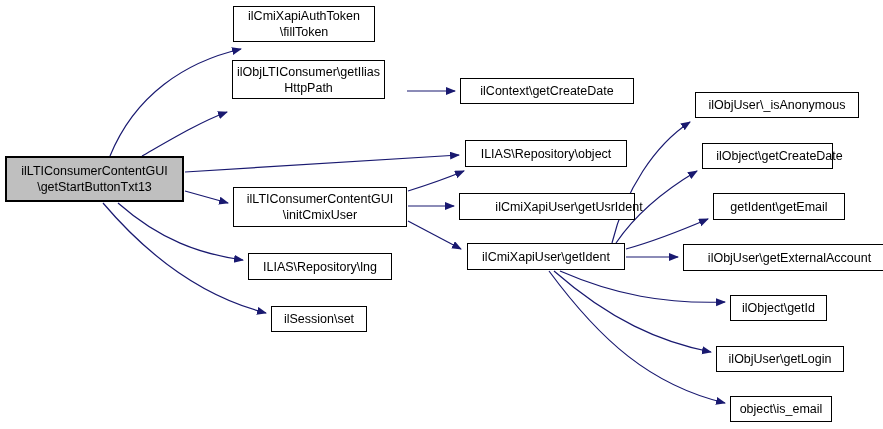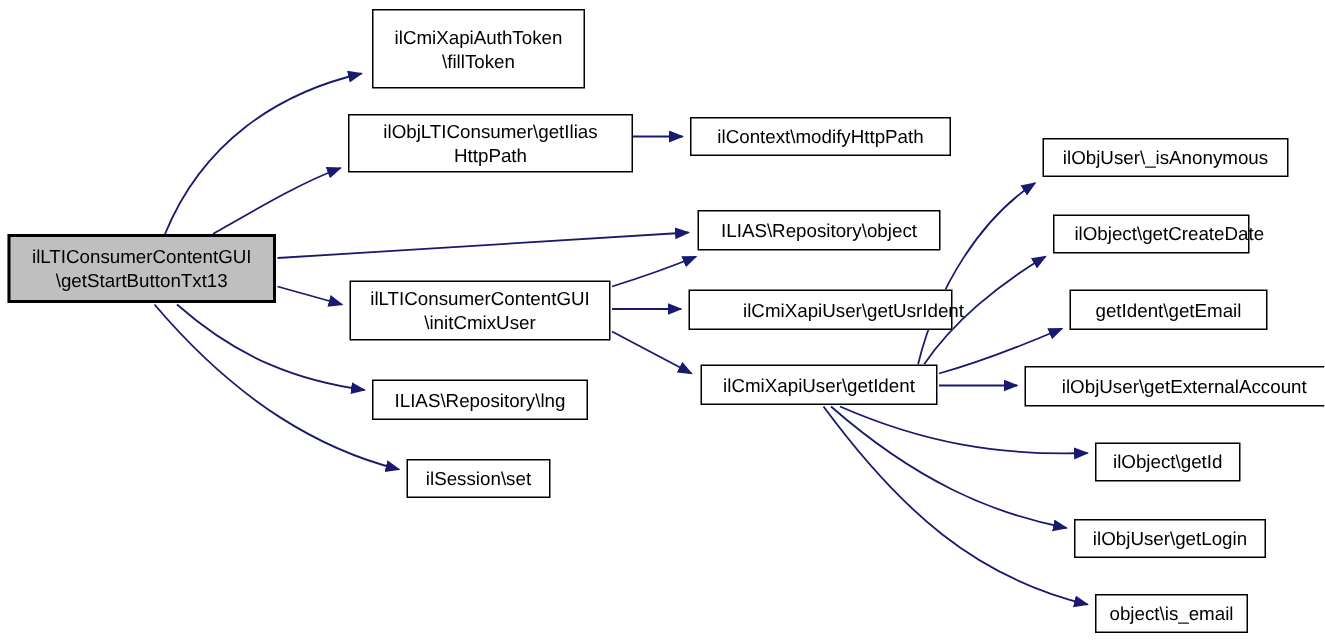--- a/index.html
+++ b/index.html
@@ -35,22 +35,22 @@
     justify-content: center;
     padding: 1px 4px;
     cursor: pointer;
   }
   .node.highlight {
     background: #bfbfbf;
     border: 2px solid #000000;
   }
   
   .n-main               { left: 5px;   top: 156px; width: 179px; height: 46px; }
-  .n-fillToken          { left: 248px; top: 6px;   width: 142px; height: 53px; }
-  .n-getIliasHttpPath   { left: 232px; top: 76px;  width: 190px; height: 39px; }
+  .n-fillToken          { left: 233px; top: 6px;   width: 142px; height: 36px; }
+  .n-getIliasHttpPath   { left: 232px; top: 60px;  width: 153px; height: 39px; }
   .n-modifyHttpPath     { left: 460px; top: 78px;  width: 174px; height: 26px; }
   .n-object             { left: 465px; top: 140px; width: 162px; height: 27px; }
   .n-initCmixUser       { left: 233px; top: 187px; width: 174px; height: 40px; }
   .n-getUsrIdent        { left: 459px; top: 193px; width: 176px; height: 27px; padding-left: 48px; }
   .n-getIdent           { left: 467px; top: 243px; width: 158px; height: 27px; }
   .n-isAnonymous        { left: 695px; top: 92px;  width: 164px; height: 26px; }
   .n-getCreateDate      { left: 702px; top: 143px; width: 131px; height: 26px; padding-left: 28px; }
   .n-getEmail           { left: 713px; top: 193px; width: 132px; height: 27px; }
   .n-getExternalAccount { left: 683px; top: 244px; width: 213px; height: 27px; }
   .n-getId              { left: 730px; top: 295px; width: 97px;  height: 26px; }
@@ -93,21 +93,21 @@
     <path class="edge" d="M 554,271 C 610,320 660,342 711,352" marker-end="url(#arrow)"></path>
     <path class="edge" d="M 549,271 C 600,340 650,385 725,403" marker-end="url(#arrow)"></path>
   </svg>
 
   <div class="node highlight n-main">ilLTIConsumerContentGUI
 \getStartButtonTxt13</div>
   <div class="node n-fillToken">ilCmiXapiAuthToken
 \fillToken</div>
   <div class="node n-getIliasHttpPath">ilObjLTIConsumer\getIlias
 HttpPath</div>
-  <div class="node n-modifyHttpPath">ilContext\modifyHttpPath</div>
+  <div class="node n-modifyHttpPath">ilContext\getCreateDate</div>
   <div class="node n-object">ILIAS\Repository\object</div>
   <div class="node n-initCmixUser">ilLTIConsumerContentGUI
 \initCmixUser</div>
   <div class="node n-getUsrIdent">ilCmiXapiUser\getUsrIdent</div>
   <div class="node n-getIdent">ilCmiXapiUser\getIdent</div>
   <div class="node n-isAnonymous">ilObjUser\_isAnonymous</div>
   <div class="node n-getCreateDate">ilObject\getCreateDate</div>
   <div class="node n-getEmail">getIdent\getEmail</div>
   <div class="node n-getExternalAccount">ilObjUser\getExternalAccount</div>
   <div class="node n-getId">ilObject\getId</div>

